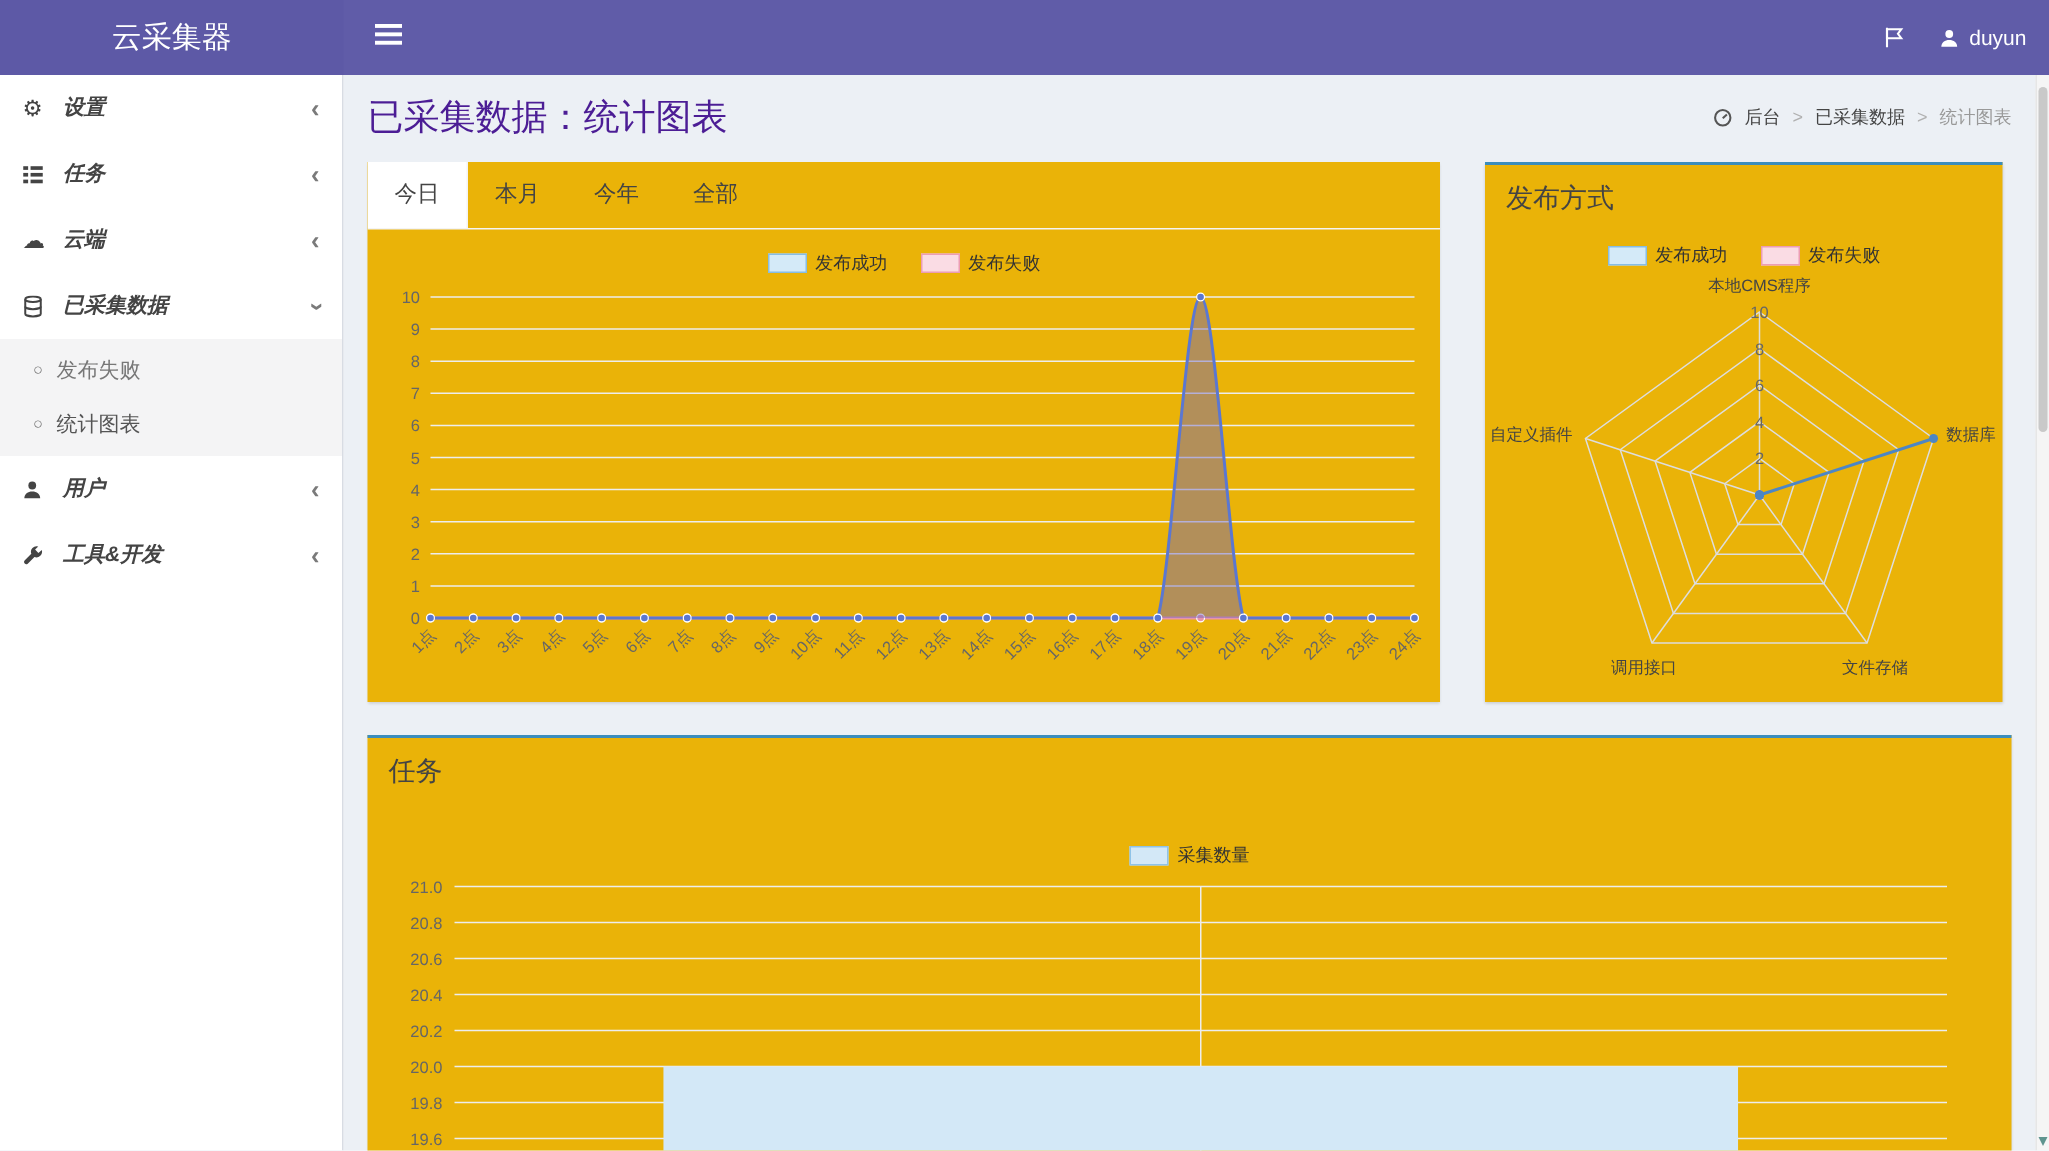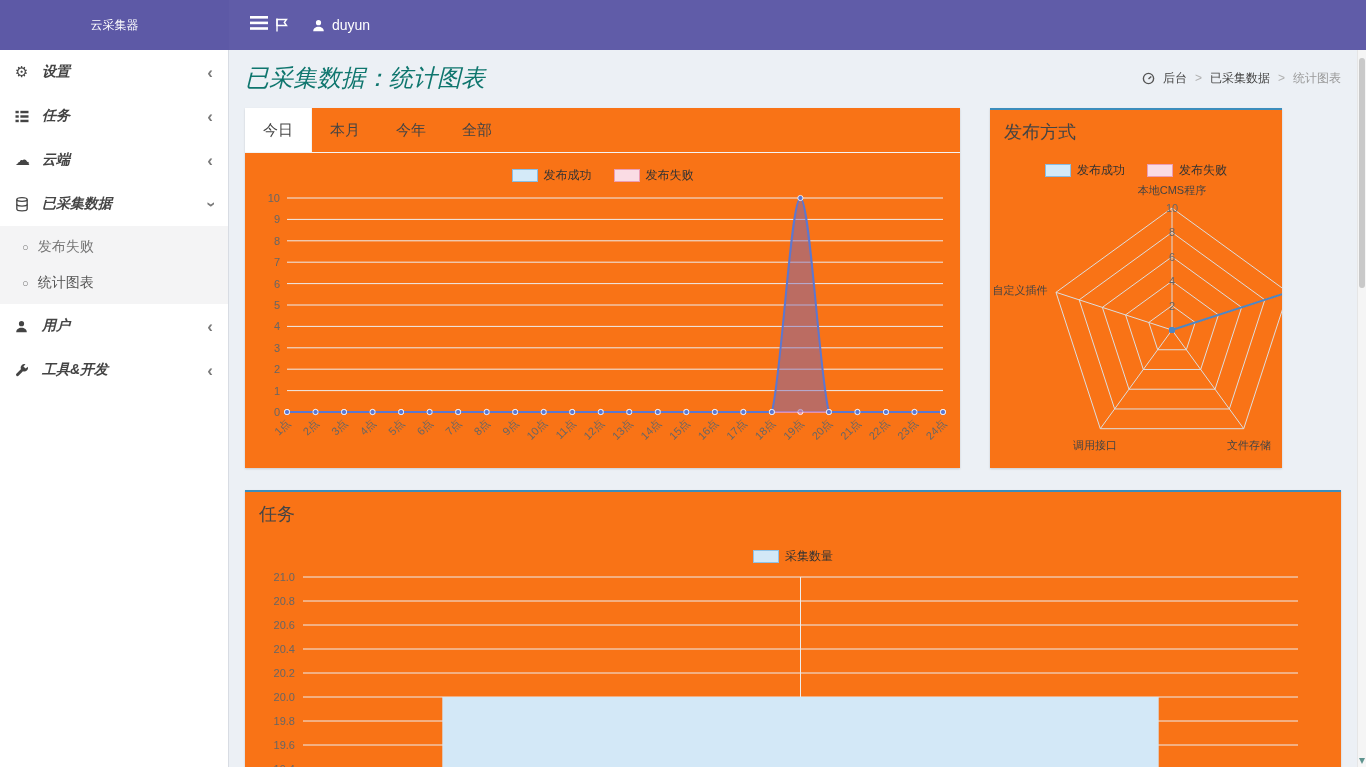--- a/index.html
+++ b/index.html
@@ -4,22 +4,22 @@
 <style>
   * { box-sizing: border-box; }
   body { margin: 0; }
   .app { position: relative; width: 1366px; height: 767px; overflow: hidden;
          background: #ecf0f5; font-family: "Liberation Sans","DejaVu Sans",sans-serif; }
 
   
   .navbar { position: absolute; top: 0; left: 0; width: 100%; height: 50px;
             background: #605ca8; display: flex; z-index: 30; }
   .brand { width: 229px; min-width: 229px; background: #5d59a6; color: #fff;
-           font-size: 12px; line-height: 50px; text-align: center; cursor: pointer; }
-  .nav-rest { flex: 1; display: flex; align-items: center; justify-content: flex-start; padding: 0 15px; }
+           font-size: 20px; line-height: 50px; text-align: center; cursor: pointer; }
+  .nav-rest { flex: 1; display: flex; align-items: center; justify-content: space-between; padding: 0 15px; }
   .hamburger { cursor: pointer; padding: 6px 6px; }
   .nav-right { display: flex; align-items: center; gap: 22px; color: #fff; }
   .flag-btn { cursor: pointer; display: flex; align-items: center; }
   .user-menu { display: flex; align-items: center; gap: 7px; font-size: 14px; cursor: pointer; }
 
   
   .sidebar { position: absolute; top: 50px; left: 0; width: 229px; bottom: 0;
              background: #fff; border-right: 1px solid #d8dce3; }
   .menu-item { display: flex; align-items: center; height: 44px; padding: 0 15px;
                color: #444; font-size: 14px; font-weight: 700; cursor: pointer; }
@@ -30,39 +30,39 @@
   .submenu { background: #f4f4f5; padding: 3px 0; }
   .submenu-item { display: flex; align-items: center; height: 36px; padding: 0 15px 0 22px;
                   color: #777; font-size: 14px; cursor: pointer; }
   .submenu-item .dot { font-size: 11px; margin-right: 9px; color: #777; }
   .submenu-item.active { color: #555; }
 
   
   .content { position: absolute; left: 229px; top: 50px; right: 9px; bottom: 0; }
   .content-header { display: flex; justify-content: space-between; align-items: center;
                     padding: 12px 16px 14px; }
-  .page-title { margin: 0; font-size: 24px; font-weight: 500; color: #0f766e; font-style: italic; }
+  .page-title { margin: 0; font-size: 24px; font-weight: 500; color: #4c1d95; }
   .breadcrumb { font-size: 12px; color: #444; display: flex; align-items: center; gap: 8px; }
   .breadcrumb .sep { color: #b0b0b0; }
   .breadcrumb .link { color: #444; cursor: pointer; }
   .breadcrumb .current { color: #999; }
 
   .row-top { display: flex; gap: 30px; padding: 0 16px; }
-  .card { background: #f97316; box-shadow: 0 1px 2px rgba(0,0,0,0.15); }
+  .card { background: #eab308; box-shadow: 0 1px 2px rgba(0,0,0,0.15); }
   .card-line  { width: 715px; height: 360px; overflow: hidden; }
-  .card-radar { width: 292px; height: 360px; border-top: 2px solid #3c8dbc; overflow: hidden; }
+  .card-radar { width: 345px; height: 360px; border-top: 2px solid #3c8dbc; overflow: hidden; }
   .card-tasks { margin: 22px 16px 0; height: 400px; border-top: 2px solid #3c8dbc; overflow: hidden; }
   .card h2 { margin: 0; padding: 10px 14px 4px; font-size: 18px; font-weight: 400; color: #444; }
 
   .tabs { display: flex; border-bottom: 1px solid #f4f4f4; height: 45px; }
   .tab { padding: 0 18px; line-height: 44px; font-size: 15px; color: #444; cursor: pointer; }
   .tab.active { background: #fff; border-right: 1px solid #f4f4f4; }
 
   .legend { display: flex; justify-content: center; align-items: flex-end; gap: 22px; margin-top: 14px; }
-  .card-tasks .legend { margin-top: 18px; }
+  .card-tasks .legend { margin-top: 32px; }
   .legend-item { display: inline-flex; align-items: center; gap: 6px; cursor: pointer; }
   .legend-box { width: 26px; height: 13px; border: 1px solid; display: inline-block; }
   .legend-label { font-size: 12px; color: #333; }
 
   svg.chart { display: block; margin: 6px auto 0; font-family: inherit; }
 
   
   .scrollbar { position: absolute; right: 0; top: 50px; bottom: 0; width: 9px;
                background: #f5f5f5; border-left: 1px solid #e6e6e6; z-index: 40; }
   .scroll-thumb { position: absolute; top: 8px; left: 1px; width: 6px; height: 230px;

